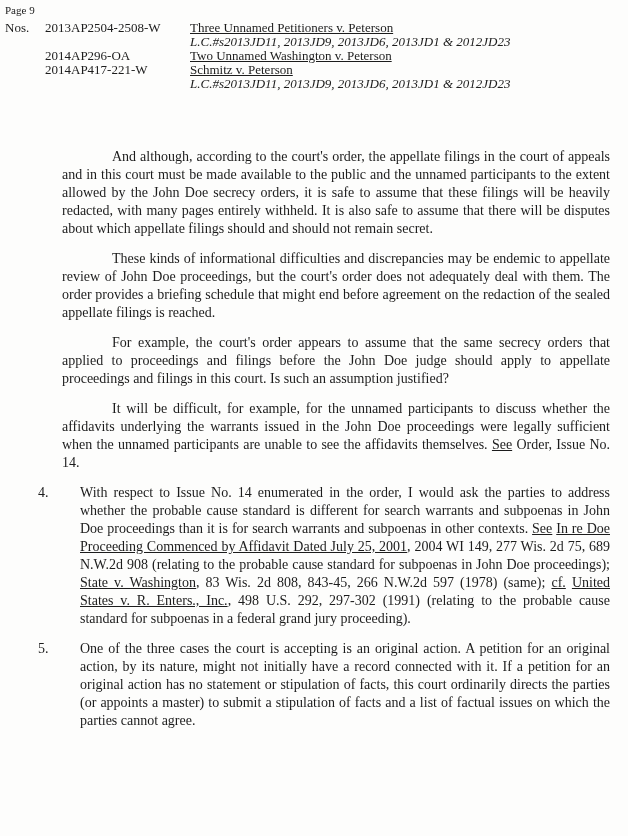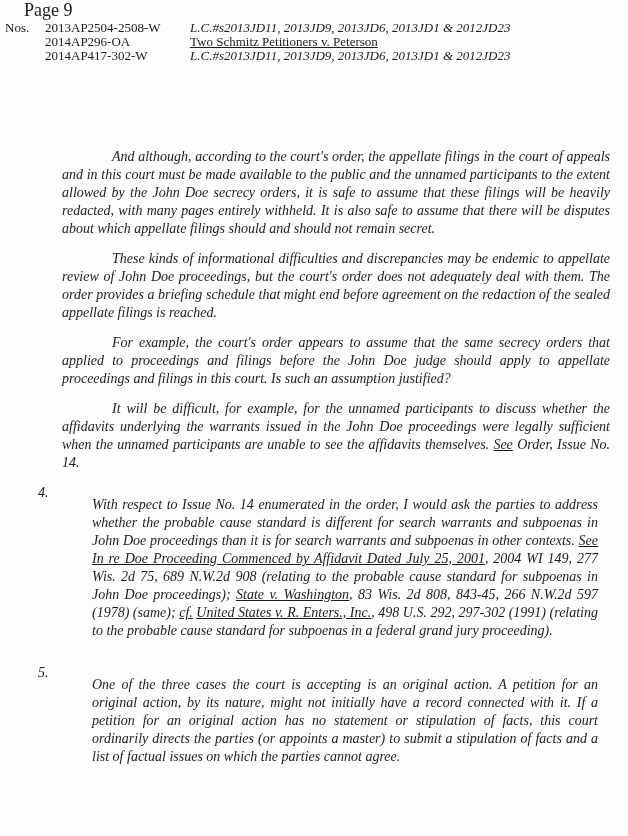--- a/index.html
+++ b/index.html
@@ -20,24 +20,23 @@
     inset: 0;
   }
   
   .header {
     position: absolute;
     left: 5px;
     top: 2px;
     right: 0;
   }
   .hline {
-    font-size: 18px;
+    font-size: 11px;
     line-height: 16px;
     white-space: nowrap;
-    margin-left: 19px;
   }
   .cases {
     position: relative;
     margin-top: 3px;
     font-size: 13px;
     line-height: 14px;
   }
   .nos {
     position: absolute;
     left: 0;
@@ -67,70 +66,71 @@
   }
   
   .doc-body {
     position: absolute;
     top: 148px;
     left: 62px;
     width: 548px;
     font-size: 14px;
     line-height: 18px;
     text-align: justify;
-    font-style: italic;
   }
   .para {
     margin: 0 0 12px 0;
   }
   .indent {
     text-indent: 50px;
   }
   .numbered {
     display: flex;
     margin: 0 -0px 12px -24px;
   }
   .num {
     flex: 0 0 42px;
   }
   .numtext {
     flex: 1;
-    margin: 12px;
+    margin: 0;
   }
   .u {
     text-decoration: underline;
   }
 </style>
 </head>
 <body>
 
 <div class="page">
 
   <div class="header">
     <div class="hline">Page 9</div>
     <div class="cases">
       <span class="nos">Nos.</span>
       <div class="case-rows" id="case-rows">
   <div class="case-row">
     <div class="case-number">2013AP2504-2508-W</div>
     <div class="case-info">
+      <div class="case-caption">Three Unnamed Petitioners v. Peterson</div>
       <div class="case-lc">L.C.#s2013JD11, 2013JD9, 2013JD6, 2013JD1 &amp; 2012JD23</div>
     </div>
   </div>
 
   <div class="case-row">
     <div class="case-number">2014AP296-OA</div>
     <div class="case-info">
-      <div class="case-caption">Two Schmitz Petitioners v. Peterson</div>
+      <div class="case-caption">Two Unnamed Washington v. Peterson</div>
     </div>
   </div>
 
   <div class="case-row">
-    <div class="case-number">2014AP417-302-W</div>
+    <div class="case-number">2014AP417-221-W</div>
     <div class="case-info">
+      <div class="case-caption">Schmitz v. Peterson</div>
       <div class="case-lc">L.C.#s2013JD11, 2013JD9, 2013JD6, 2013JD1 &amp; 2012JD23</div>
     </div>
   </div>
 </div>
     </div>
   </div>
 
   <div class="doc-body" id="doc-body">
   <p class="para indent"><span>And although, according to the court's order, the appellate filings in the court of appeals and in this court must be made available to the public and the unnamed participants to the extent allowed by the John Doe secrecy orders, it is safe to assume that these filings will be heavily redacted, with many pages entirely withheld.  It is also safe to assume that there will be disputes about which appellate filings should and should not remain secret.</span></p>
 

